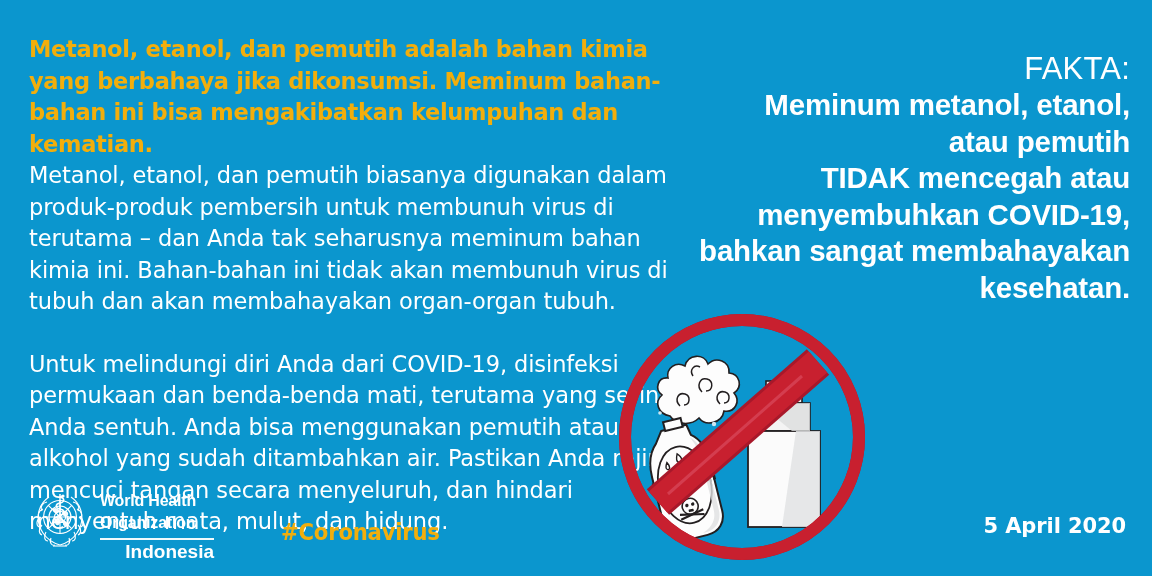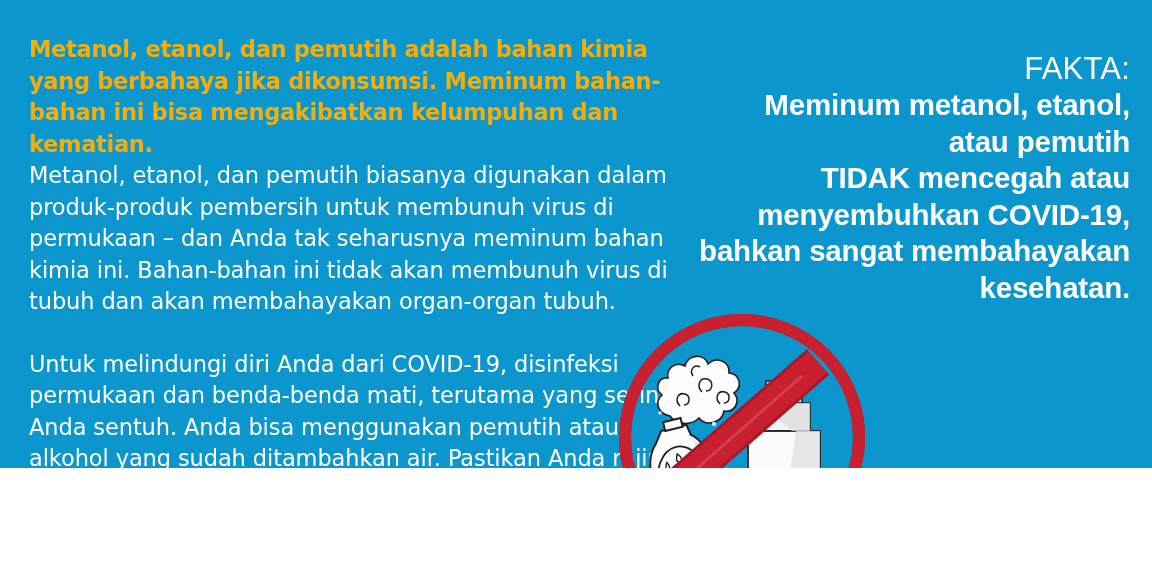--- a/index.html
+++ b/index.html
@@ -8,21 +8,21 @@
   }
   body {
     width: 1152px;
     height: 576px;
     overflow: hidden;
     font-family: "Liberation Sans", sans-serif;
   }
   #poster {
     position: relative;
     width: 1152px;
-    height: 468px;
+    height: 576px;
     background: #0b96ce;
     overflow: hidden;
   }
 
   
   #left-col {
     position: absolute;
     left: 29px;
     top: 34px;
     width: 645px;
@@ -169,21 +169,21 @@
     white-space: nowrap;
   }
 </style>
 </head>
 <body>
 
 <div id="poster">
 
   <div id="left-col">
     <p class="para lead">Metanol, etanol, dan pemutih adalah bahan kimia yang berbahaya jika dikonsumsi. Meminum bahan-bahan ini bisa mengakibatkan kelumpuhan dan kematian.</p>
-    <p class="para body">Metanol, etanol, dan pemutih biasanya digunakan dalam produk-produk pembersih untuk membunuh virus di permukaan – dan Anda tak seharusnya meminum bahan kimia ini. Bahan-bahan ini tidak akan membunuh virus di tubuh dan akan membahayakan organ-organ tubuh.</p>
+    <p class="para body">Metanol, etanol, dan pemutih biasanya digunakan dalam produk-produk pembersih untuk membunuh virus di terutama – dan Anda tak seharusnya meminum bahan kimia ini. Bahan-bahan ini tidak akan membunuh virus di tubuh dan akan membahayakan organ-organ tubuh.</p>
     <div class="spacer"></div>
     <p class="para body">Untuk melindungi diri Anda dari COVID-19, disinfeksi permukaan dan benda-benda mati, terutama yang sering Anda sentuh. Anda bisa menggunakan pemutih atau alkohol yang sudah ditambahkan air. Pastikan Anda rajin mencuci tangan secara menyeluruh, dan hindari menyentuh mata, mulut, dan hidung.</p>
   </div>
 
   <div id="headline">
     <span class="fakta">FAKTA:</span>
     <span class="claim">Meminum metanol, etanol,</span>
     <span class="claim">atau pemutih</span>
     <span class="claim">TIDAK mencegah atau</span>
     <span class="claim">menyembuhkan COVID-19,</span>

